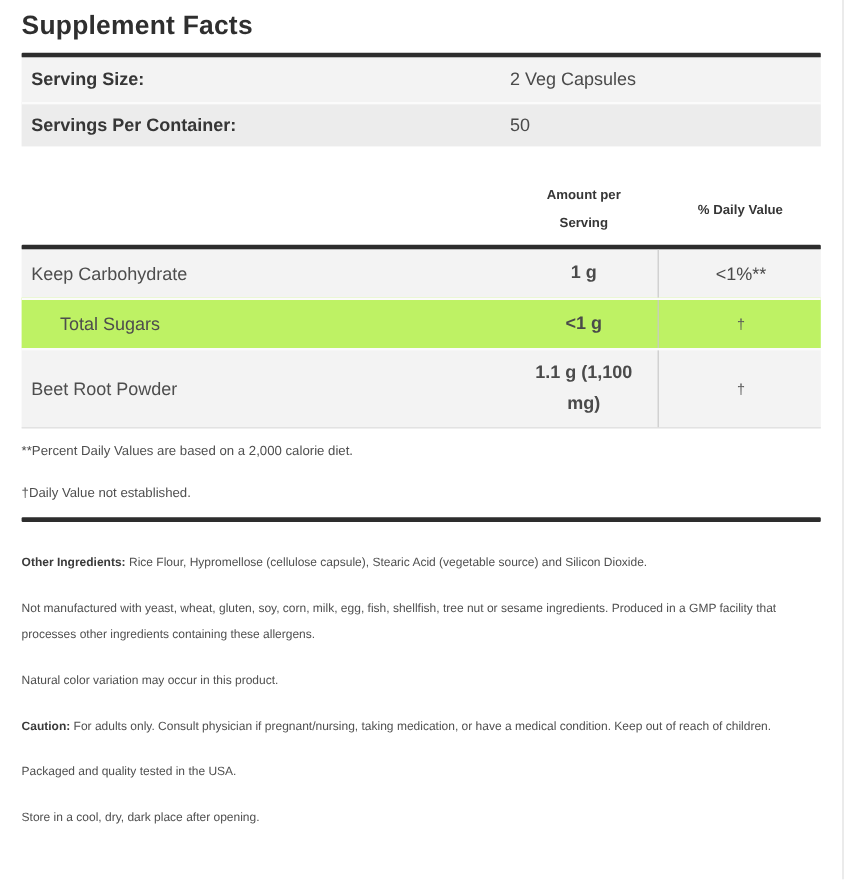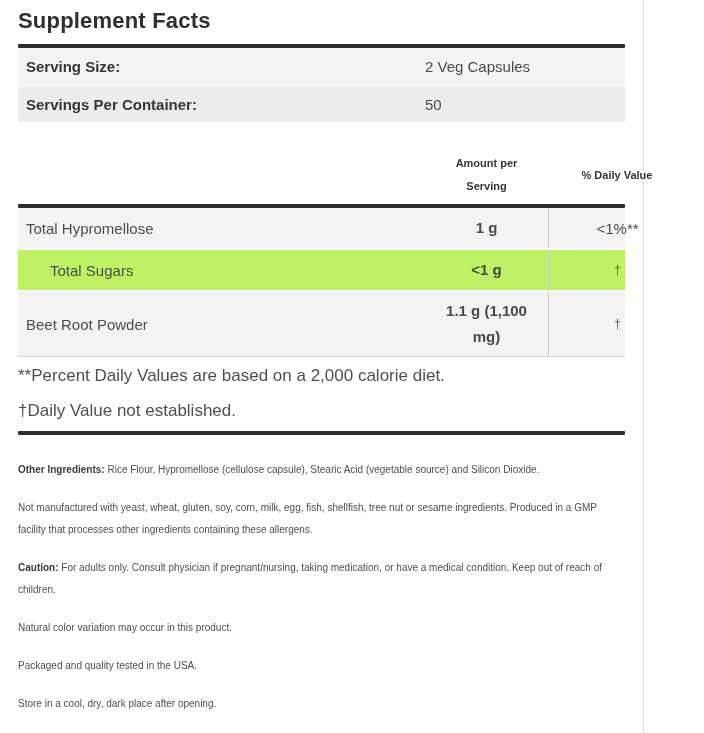--- a/index.html
+++ b/index.html
@@ -4,21 +4,21 @@
 <style>
   * { margin: 0; padding: 0; box-sizing: border-box; }
   html, body { background: #ffffff; }
   body {
     width: 704px; height: 733px;
     font-family: "Liberation Sans", sans-serif;
     color: #4a4a4a;
     overflow: hidden;
   }
   .page {
-    width: 644px; height: 733px;
+    width: 703px; height: 733px;
     border-right: 1px solid #dedede;
     padding: 8px 18px 10px 18px;
   }
   .title {
     font-size: 22px;
     font-weight: bold;
     color: #2f2f2f;
     letter-spacing: 0.2px;
     margin-bottom: 10px;
   }
@@ -74,21 +74,21 @@
   }
   .cell-dv {
     justify-content: center; text-align: center;
     border-left: 1px solid #c9c9c9; color: #4a4a4a;
   }
   .cell-dv.dagger { font-size: 12px; color: #5a5a5a; }
   .row-tall .cell-name { min-height: 63px; }
 
   
   .footnotes { margin-top: 11px; margin-bottom: 12px; }
-  .footnote { font-size: 17px; color: #4f4f4f; line-height: 16px; }
+  .footnote { font-size: 11px; color: #4f4f4f; line-height: 16px; }
   .footnote + .footnote { margin-top: 19px; }
 
   
   .details { padding-top: 24px; }
   .para {
     font-size: 10px;
     line-height: 22px;
     color: #4f4f4f;
     margin-bottom: 16px;
   }
@@ -117,21 +117,21 @@
   <div class="cols facts-header">
     <div></div>
     <div class="hdr hdr-amount">Amount per Serving</div>
     <div class="hdr">% Daily Value</div>
   </div>
 
   <div class="bar"></div>
 
   <div class="facts-body">
     <div class="cols facts-row shade-a">
-      <div class="cell cell-name">Total Hypromellose</div>
+      <div class="cell cell-name">Keep Carbohydrate</div>
       <div class="cell cell-amount">1 g</div>
       <div class="cell cell-dv">&lt;1%**</div>
     </div>
     <div class="cols facts-row shade-b">
       <div class="cell cell-name indent">Total Sugars</div>
       <div class="cell cell-amount">&lt;1 g</div>
       <div class="cell cell-dv dagger">†</div>
     </div>
     <div class="cols facts-row shade-a row-tall">
       <div class="cell cell-name">Beet Root Powder</div>
@@ -150,26 +150,26 @@
   <div class="details">
     <div class="para">
       <span class="lead">Other Ingredients:</span>
       <span>Rice Flour, Hypromellose (cellulose capsule), Stearic Acid (vegetable source) and Silicon Dioxide.</span>
     </div>
     <div class="para">
       <span class="lead"></span>
       <span>Not manufactured with yeast, wheat, gluten, soy, corn, milk, egg, fish, shellfish, tree nut or sesame ingredients. Produced in a GMP facility that processes other ingredients containing these allergens.</span>
     </div>
     <div class="para">
+      <span class="lead"></span>
+      <span>Natural color variation may occur in this product.</span>
+    </div>
+    <div class="para">
       <span class="lead">Caution:</span>
       <span>For adults only. Consult physician if pregnant/nursing, taking medication, or have a medical condition. Keep out of reach of children.</span>
-    </div>
-    <div class="para">
-      <span class="lead"></span>
-      <span>Natural color variation may occur in this product.</span>
     </div>
     <div class="para">
       <span class="lead"></span>
       <span>Packaged and quality tested in the USA.</span>
     </div>
     <div class="para">
       <span class="lead"></span>
       <span>Store in a cool, dry, dark place after opening.</span>
     </div>
   </div>

